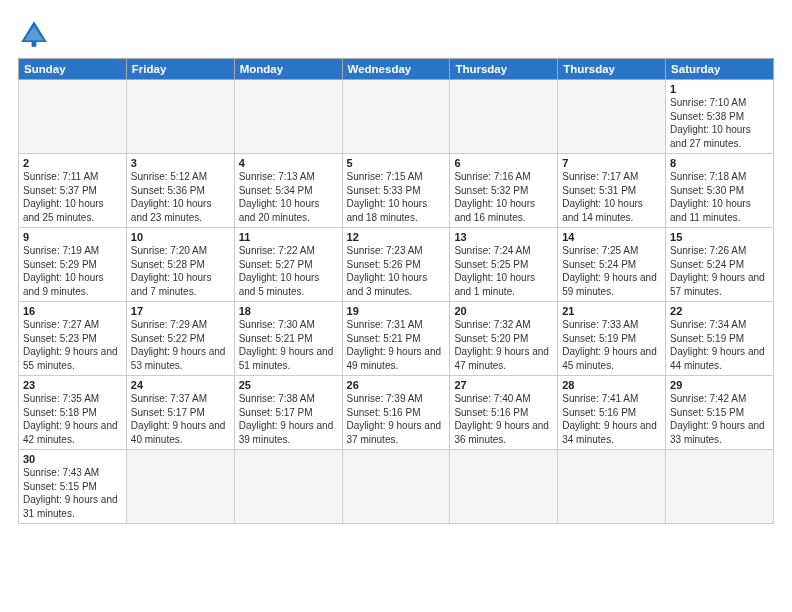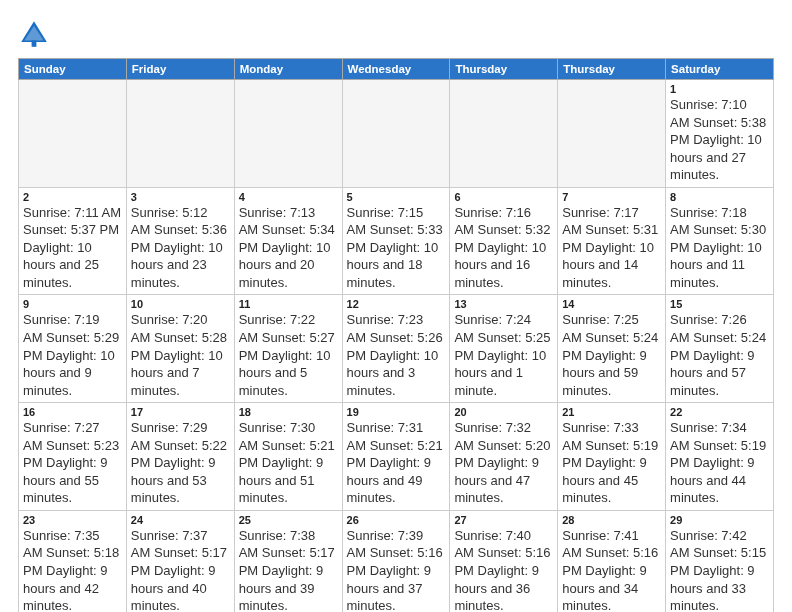--- a/index.html
+++ b/index.html
@@ -79,21 +79,21 @@
       background: #f5f5f5;
     }
     .day-number {
       font-size: 11px;
       font-weight: bold;
       color: #222;
       display: block;
       margin-bottom: 1px;
     }
     .day-info {
-      font-size: 13px;
+      font-size: 10px;
       color: #333;
       line-height: 1.35;
     }
     .last-row td {
       height: 60px;
     }
   </style>
 </head>
 <body>
 

